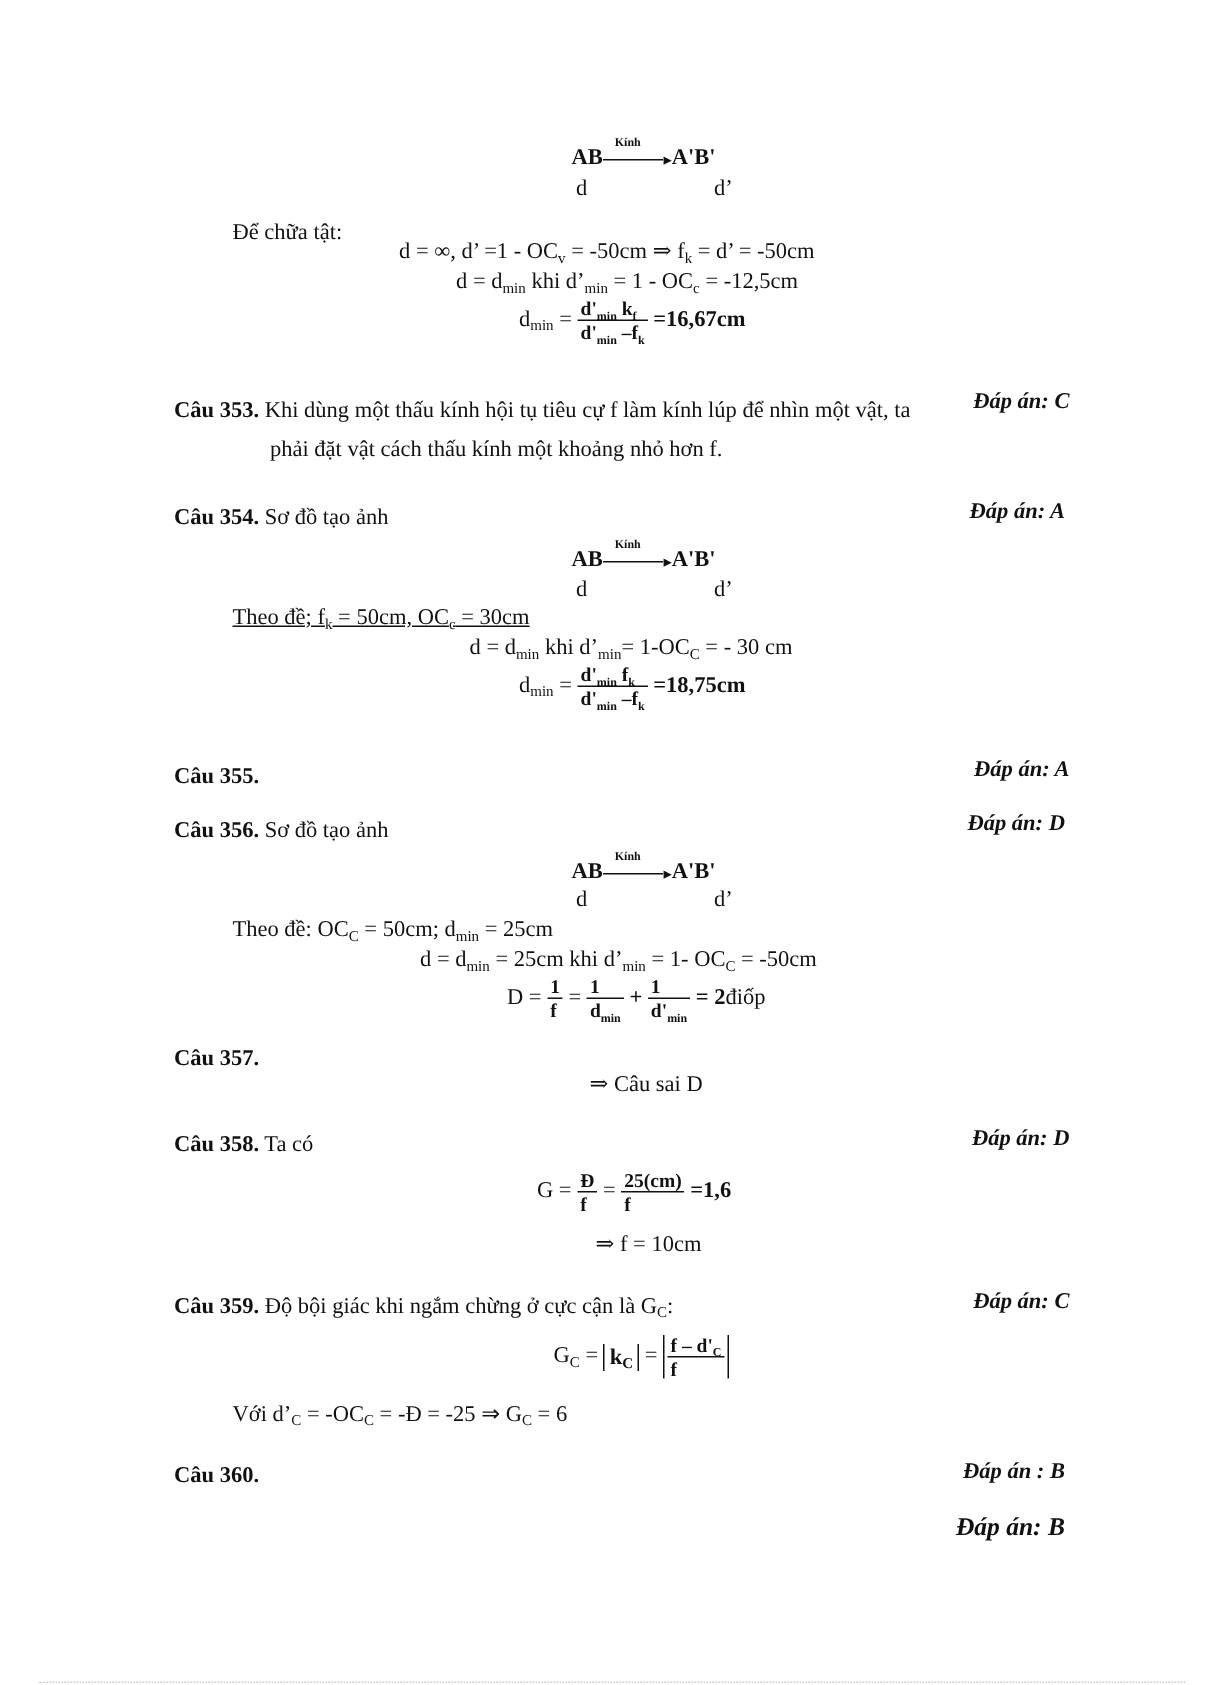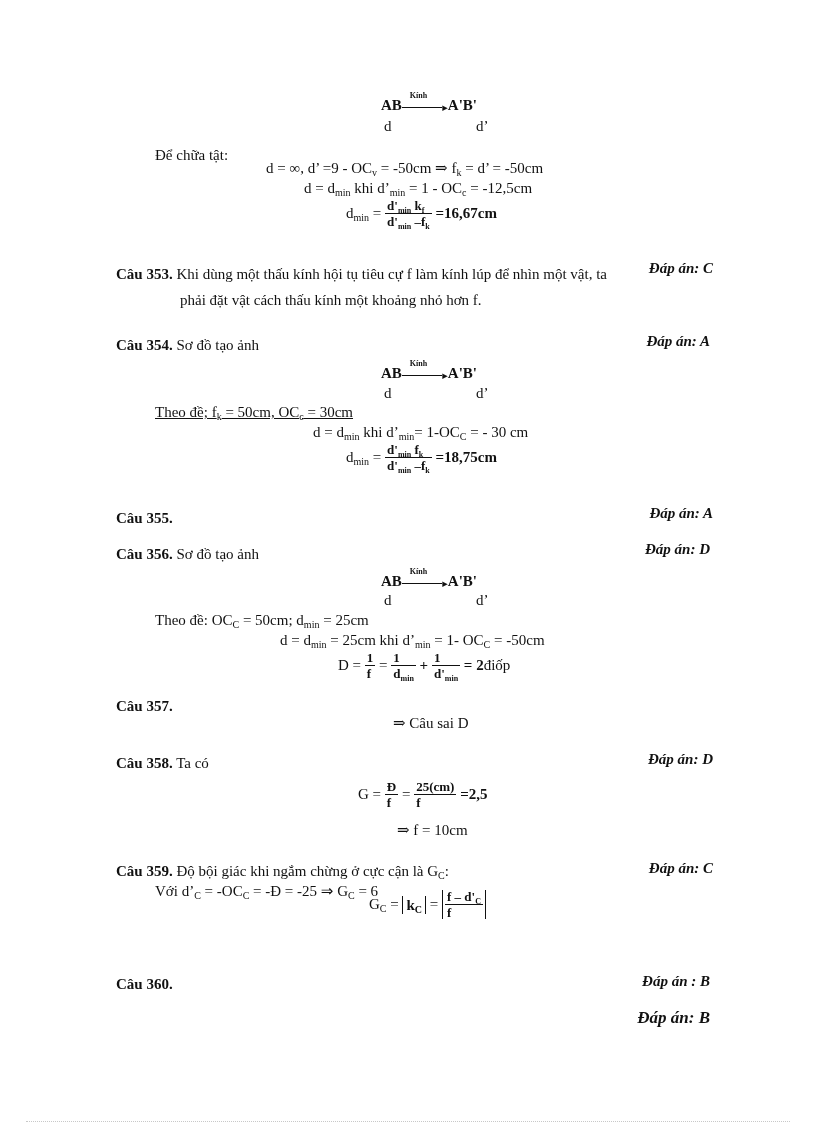--- a/index.html
+++ b/index.html
@@ -26,21 +26,21 @@
 <body>
 
 <div class="scheme" style="left:381px; top:97px;">
   <span>AB</span><span class="arrow"><span class="lbl">Kính</span><span class="line"></span><span class="head">▸</span></span><span>A'B'</span>
 </div>
 <div class="abs" style="left:384px; top:119px;">d</div>
 <div class="abs" style="left:476px; top:119px;">d’</div>
 
 <div class="abs" style="left:155px; top:148px;">Để chữa tật:</div>
 <div class="abs" style="left:266px; top:161px;">
-  <span>d =  ∞, d’ =9 - OC</span><sub>v</sub><span> = -50cm ⇒  f</span><sub>k</sub><span> = d’ = -50cm</span>
+  <span>d =  ∞, d’ =1 - OC</span><sub>v</sub><span> = -50cm ⇒  f</span><sub>k</sub><span> = d’ = -50cm</span>
 </div>
 <div class="abs" style="left:304px; top:181px;">
   <span>d = d</span><sub>min</sub><span> khi  d’</span><sub>min</sub><span> = 1 - OC</span><sub>c</sub><span> = -12,5cm</span>
 </div>
 <div class="abs" style="left:346px; top:199px;">
   <span style="vertical-align:middle"><span>d</span><sub>min</sub> = </span>
   <span class="frac">
     <span class="num"><span>d'</span><sub>min</sub><span> k</span><sub>f</sub></span>
     <span class="den"><span>d'</span><sub>min</sub><span> –f</span><sub>k</sub></span>
   </span>
@@ -114,38 +114,38 @@
 
 <div class="abs" style="left:116px; top:756px;">
   <span class="bold">Câu 358.</span>
   <span>Ta  có</span>
 </div>
 <div class="abs" style="left:358px; top:780px;">
   <span style="vertical-align:middle">G = </span>
   <span class="frac"><span class="num">Đ</span><span class="den">f</span></span>
   <span style="vertical-align:middle">=</span>
   <span class="frac"><span class="num">25(cm)</span><span class="den">f</span></span>
-  <span class="bold" style="vertical-align:middle">=2,5</span>
+  <span class="bold" style="vertical-align:middle">=1,6</span>
 </div>
 <div class="abs" style="left:397px; top:823px;">⇒ f = 10cm</div>
 <div class="abs ans" style="right:103px; top:845px;">Đáp án: C</div>
 
 <div class="abs" style="left:116px; top:864px;">
   <span class="bold">Câu 359.</span>
   <span>Độ bội giác khi ngắm  chừng ở cực cận là G</span><sub>C</sub><span>:</span>
 </div>
 <div class="abs" style="left:369px; top:890px;">
   <span style="vertical-align:middle"><span>G</span><sub>C</sub><span> = </span></span>
   <span class="absbar bold" style="height:18px; line-height:18px;"><span>k</span><sub>C</sub></span>
   <span style="vertical-align:middle">=</span>
   <span class="absbar" style="padding:0 2px;">
     <span class="frac"><span class="num"><span>f – d'</span><sub>C</sub></span><span class="den">f</span></span>
   </span>
 </div>
-<div class="abs" style="left:155px; top:884px;font-family:Liberation Serif, serif;">
+<div class="abs" style="left:155px; top:936px;font-family:Liberation Serif, serif;">
   <span>Với  d’</span><sub>C</sub><span> = -OC</span><sub>C</sub><span> = -Đ = -25 ⇒ G</span><sub>C</sub><span> = 6</span>
 </div>
 <div class="abs ans" style="right:106px; top:958px;">Đáp án : B</div>
 
 <div class="abs bold" style="left:116px; top:977px;">Câu 360.</div>
 <div class="abs ans big" style="right:106px; top:993px;">Đáp án: B</div>
 
 <div class="dotline"></div>
 
 </body></html>

